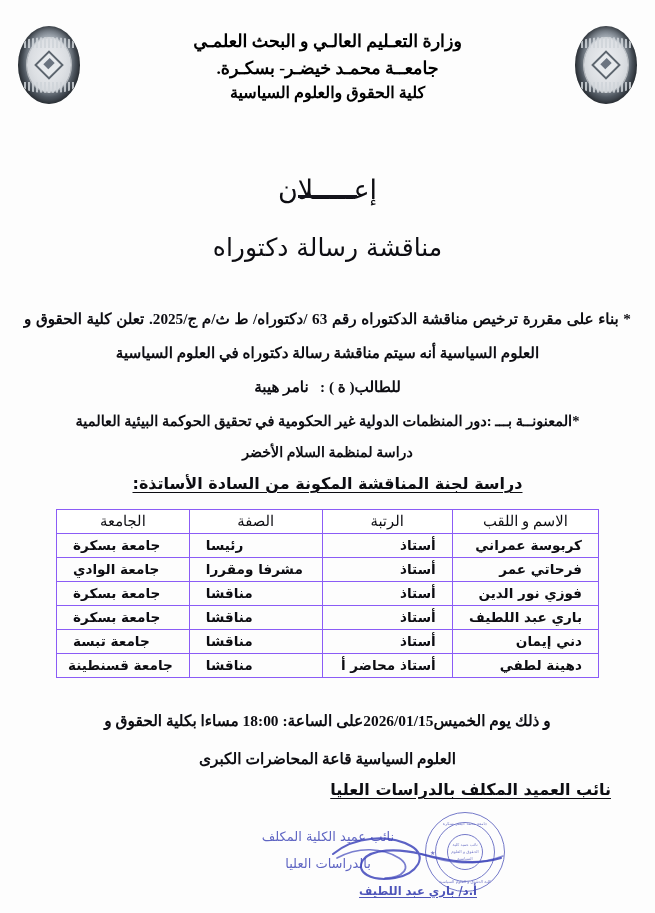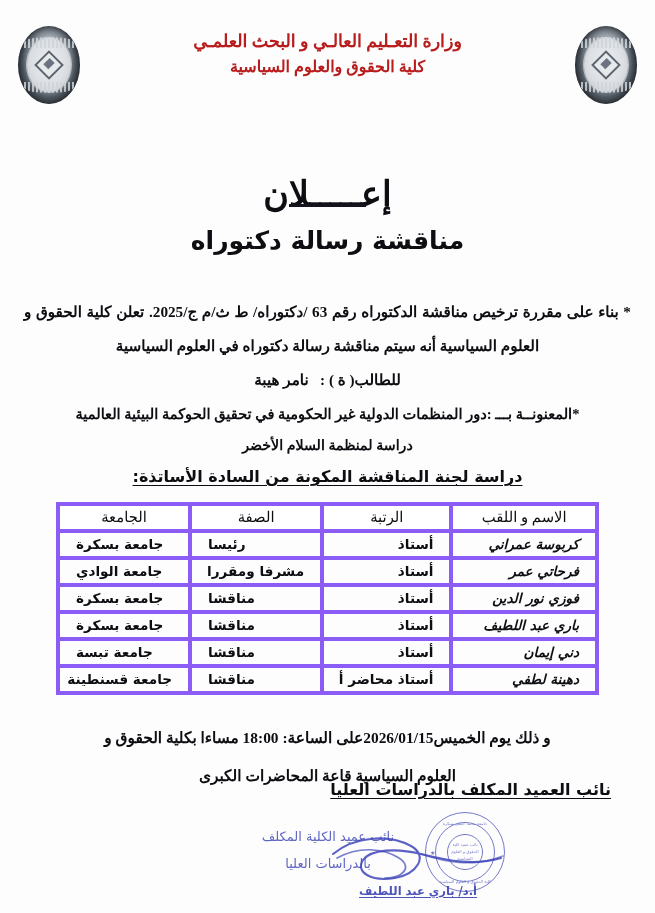--- a/index.html
+++ b/index.html
@@ -73,52 +73,52 @@
   .seal .arc-bot { bottom: 11px; border-radius: 0 0 50% 50%; }
 
   .ministry {
     text-align: center;
     padding-top: 28px;
     line-height: 1.52;
   }
   .ministry div {
     font-family: "Liberation Serif", "DejaVu Serif", serif;
     font-weight: bold;
-    color: #b91c1c;
+    color: #000000;
   }
   .m1 { font-size: 17.5px; letter-spacing: .4px; }
   .m2 { font-size: 17.5px; letter-spacing: .4px; }
   .m3 { font-size: 16px; }
 
   
   .title-block {
     text-align: center;
     margin-top: 34px;
   }
   .title-main {
-    font-size: 35px;
-    font-weight: bold;
+    font-size: 27px;
+    font-weight: normal;
     letter-spacing: 1px;
     position: relative;
     display: inline-block;
     padding: 0 4px 1px 4px;
   }
   .title-main::after {
     content: "";
     position: absolute;
     left: 22%;
     right: 22%;
     bottom: 9px;
     height: 3px;
     background: #14141c;
   }
   .title-sub {
     font-size: 25px;
-    font-weight: bold;
-    margin-top: 10px;
+    font-weight: normal;
+    margin-top: 26px;
     font-family: "DejaVu Sans", "Liberation Sans", sans-serif;
   }
 
   
   .body-block {
     margin-top: 40px;
     padding: 0 24px;
     text-align: center;
   }
   .para {
@@ -154,40 +154,40 @@
   .table-wrap {
     margin: 16px auto 0 auto;
     width: 543px;
   }
   table.jury {
     width: 100%;
     border-collapse: collapse;
     table-layout: fixed;
   }
   table.jury th, table.jury td {
-    border: 4px solid #8b5cf6;
+    border: 1px solid #8b5cf6;
     height: 23px;
     padding: 0 16px;
     font-size: 14.6px;
     vertical-align: middle;
     white-space: nowrap;
   }
   table.jury th {
     font-weight: normal;
     font-size: 14.8px;
     text-align: center;
     background: #ffffff;
     font-family: "Liberation Serif", "DejaVu Serif", serif;
   }
   table.jury td {
     font-weight: bold;
     font-family: "DejaVu Sans", "Liberation Sans", sans-serif;
     font-size: 13.6px;
   }
-  td.c-name { text-align: right; font-style: italic; }
+  td.c-name { text-align: right; }
   td.c-rank { text-align: right; }
   td.c-role { text-align: left; }
   td.c-univ { text-align: left; }
   col.w-name { width: 27%; }
   col.w-rank { width: 24%; }
   col.w-role { width: 24.5%; }
   col.w-univ { width: 24.5%; }
 
   
   .footer-block {
@@ -322,20 +322,21 @@
 
     <div class="seal right">
       <div class="ring"></div>
       <div class="arc-top"></div>
       <div class="arc-bot"></div>
       <div class="crest"></div>
     </div>
 
     <div class="ministry">
       <div class="m1">وزارة التعـليم العالـي و البحث العلمـي</div>
+      <div class="m2">جامعــة محمـد خيضـر- بسكـرة.</div>
       <div class="m3">كلية الحقوق والعلوم السياسية</div>
     </div>
   </div>
 
   <div class="title-block">
     <div class="title-main">إعـــــلان</div>
     <div class="title-sub">مناقشة رسالة دكتوراه</div>
   </div>
 
   <div class="body-block">

